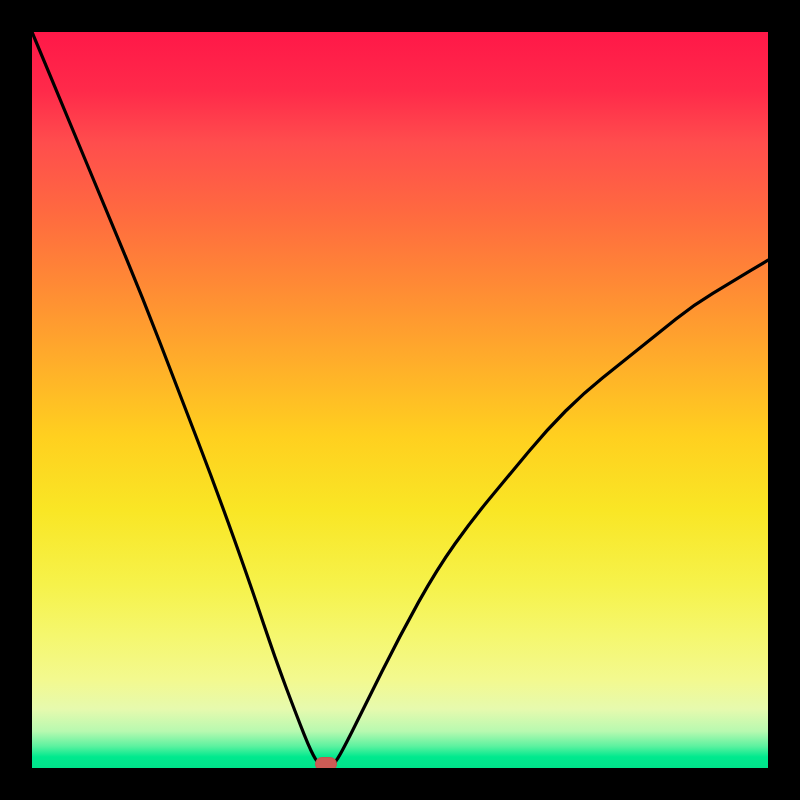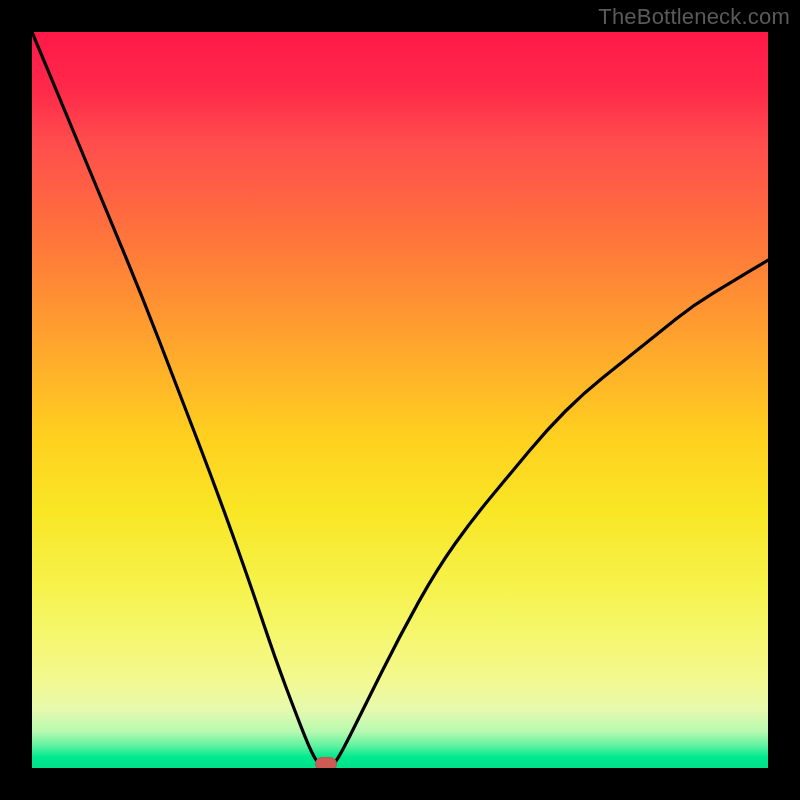--- a/index.html
+++ b/index.html
@@ -84,14 +84,13 @@
   <div class="plot-area">
     <div class="gradient-bg"></div>
 
     <svg class="curve" viewBox="0 0 736 736" preserveAspectRatio="none">
       <path id="curve-path" d="M 0.0 0.0 Q 0.0 0.0 18.4 44.2 Q 36.8 88.3 55.2 132.5 Q 73.6 176.6 92.0 220.8 Q 110.4 265.0 128.8 312.8 Q 147.2 360.6 165.6 408.5 Q 184.0 456.3 202.4 507.8 Q 220.8 559.4 231.8 592.5 Q 242.9 625.6 253.9 655.0 Q 265.0 684.5 272.3 702.9 Q 279.7 721.3 283.4 726.8 Q 287.0 732.3 290.7 734.2 Q 294.4 736.0 298.1 734.2 Q 301.8 732.3 305.4 726.8 Q 309.1 721.3 320.2 699.2 Q 331.2 677.1 349.6 640.3 Q 368.0 603.5 386.4 570.4 Q 404.8 537.3 423.2 511.5 Q 441.6 485.8 460.0 463.7 Q 478.4 441.6 496.8 419.5 Q 515.2 397.4 533.6 379.0 Q 552.0 360.6 570.4 345.9 Q 588.8 331.2 607.2 316.5 Q 625.6 301.8 644.0 287.0 Q 662.4 272.3 680.8 261.3 Q 699.2 250.2 717.6 239.2 T 736.0 228.2" stroke="#000" stroke-width="3.2" fill="none" stroke-linecap="round" stroke-linejoin="round"></path>
     </svg>
 
     <div class="marker" id="marker" style="left: 294.4px; top: 732px;"></div>
   </div>
 
-  <div class="watermark">TheBottleneck.com</div>
 </div>
 
 </body></html>

